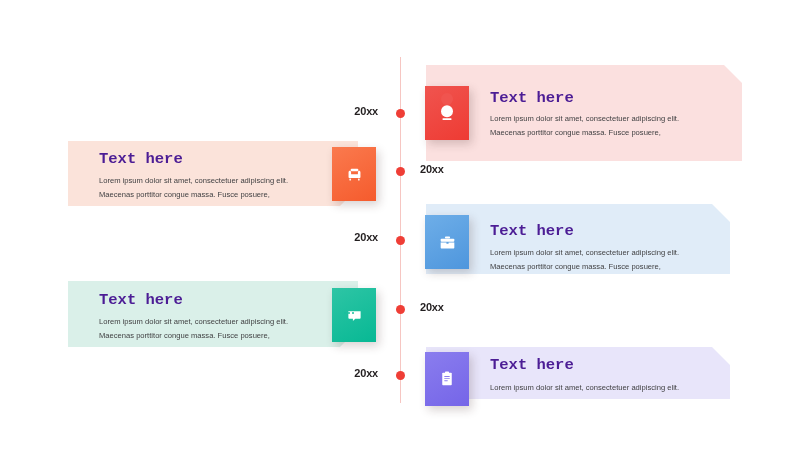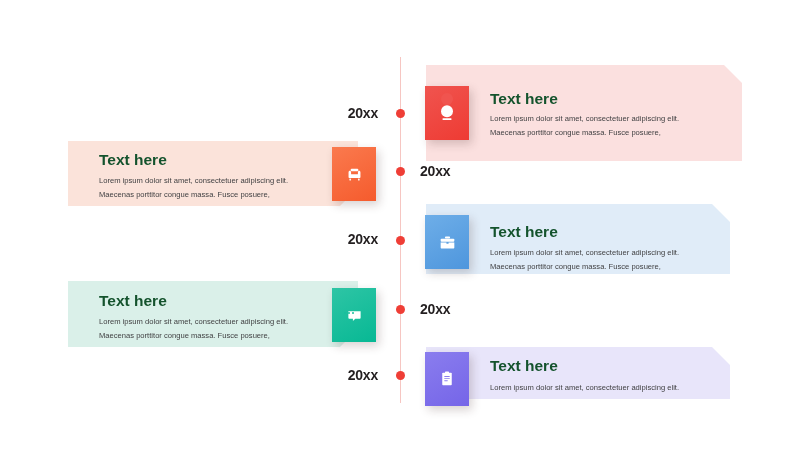--- a/index.html
+++ b/index.html
@@ -38,21 +38,21 @@
     border-radius: 50%;
     background: #ef3e36;
     margin-left: -4px;
     margin-top: -4.5px;
     left: 400px;
   }
 
   
   .year {
     position: absolute;
-    font-size: 14px;
+    font-size: 11px;
     font-weight: bold;
     color: #231f20;
     letter-spacing: -0.2px;
     white-space: nowrap;
     line-height: 1;
   }
   .year.left  { text-align: right; }
   .year.right { text-align: left;  }
 
   
@@ -66,23 +66,24 @@
   }
   
   .card.left {
     clip-path: polygon(0 0, 100% 0, 100% calc(100% - 18px), calc(100% - 18px) 100%, 0 100%);
   }
 
   .card-title {
     position: absolute;
     font-size: 15.5px;
     font-weight: bold;
-    color: #14532d;
+    color: #4c1d95;
     line-height: 1;
     white-space: nowrap;
+    font-family: Liberation Mono, monospace;
   }
   .card-body {
     position: absolute;
     font-size: 7.6px;
     color: #3f3f41;
     line-height: 1.75;
     font-weight: normal;
   }
 
   

